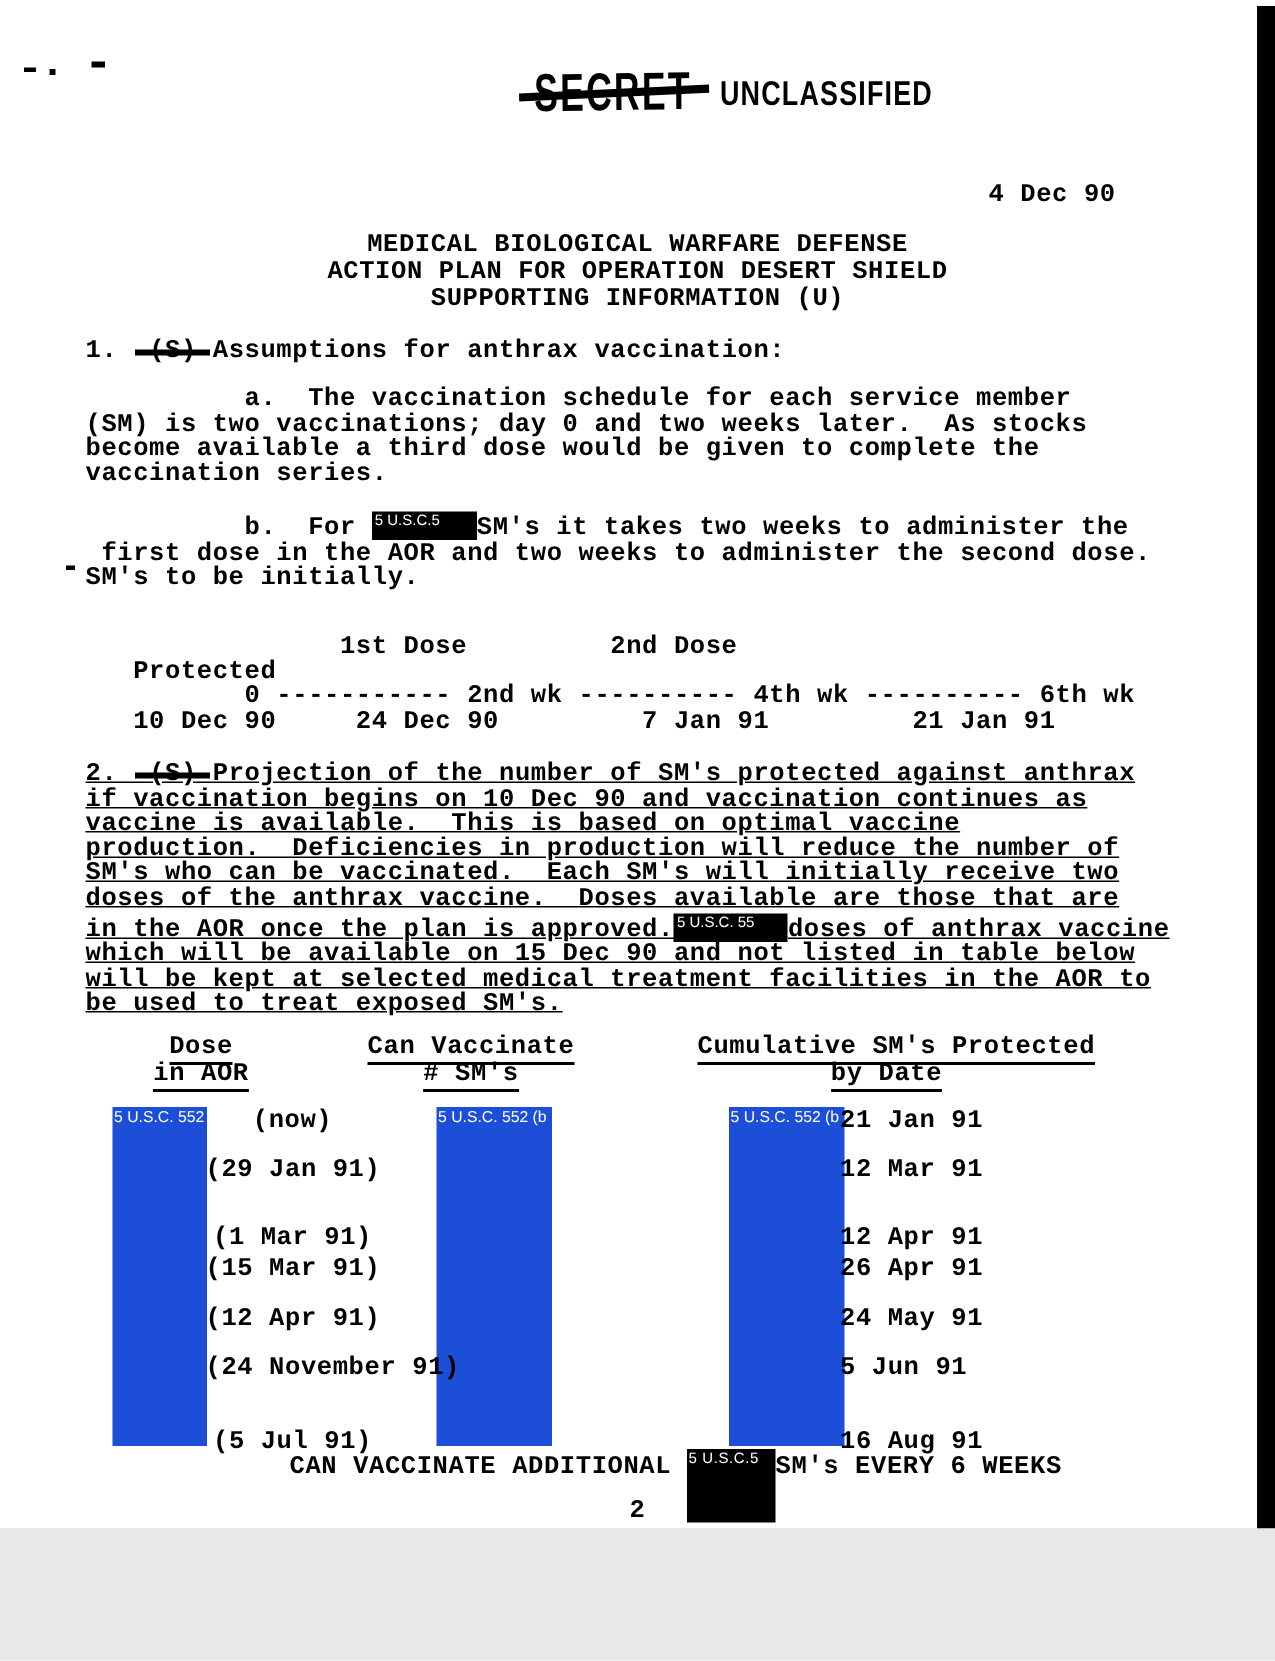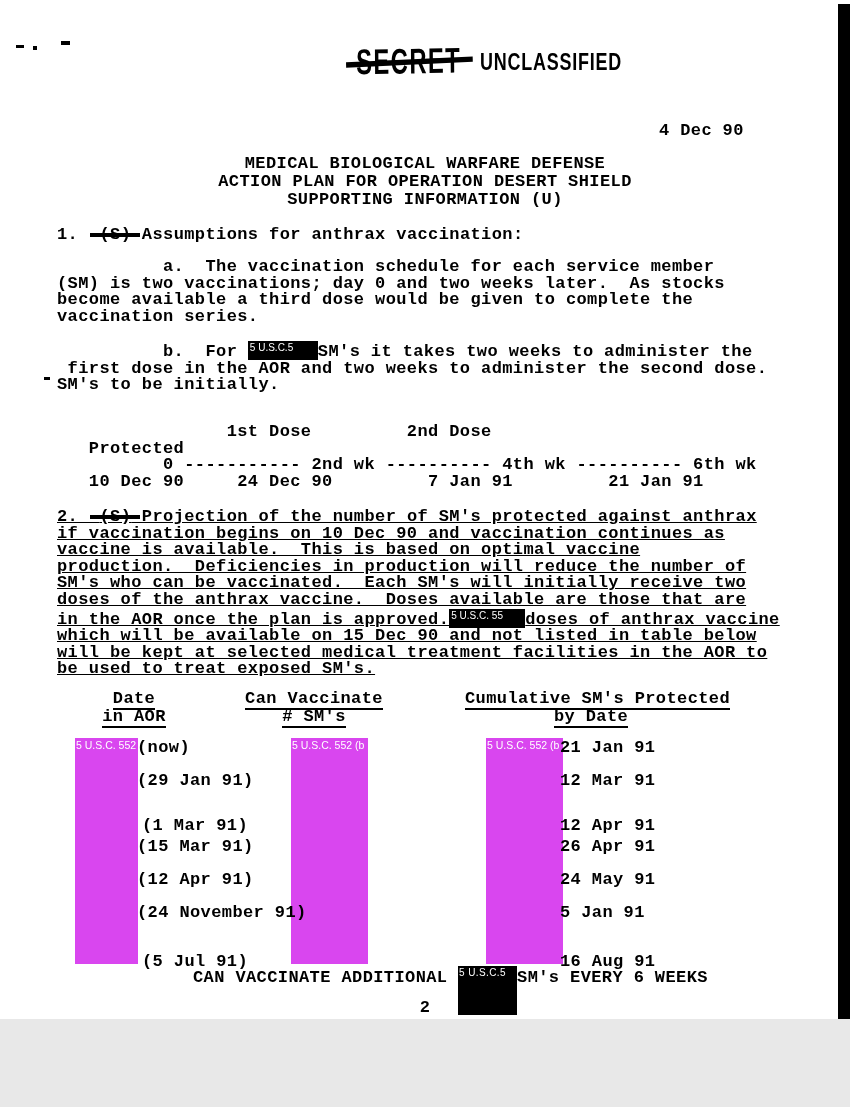--- a/index.html
+++ b/index.html
@@ -27,25 +27,25 @@
   .redact{display:inline-block;background:#000;color:#fff;font:10px/12px "Liberation Sans",sans-serif;
      letter-spacing:0;padding:1px 2px;min-width:60px;height:17px;vertical-align:-4px;
      white-space:nowrap;overflow:hidden;text-align:left;}
   .redact-tall{display:inline-block;background:#000;color:#fff;font:10px/12px "Liberation Sans",sans-serif;
      width:57px;height:48px;vertical-align:-33px;padding:1px 1px 0 1px;white-space:nowrap;overflow:hidden;}
   
   .thead{position:absolute;text-align:center;}
   .thead .line{line-height:17.5px;}
   .u{border-bottom:2px solid #000;padding-bottom:0px;}
   .tbody{position:absolute;top:738px;left:0;width:850px;height:280px;}
-  .tbar{position:absolute;top:0;height:225px;background:#d946ef;color:#fff;
+  .tbar{position:absolute;top:0;height:225px;background:#1d4ed8;color:#fff;
      font:10.5px/13px "Liberation Sans",sans-serif;padding:1px 0 0 1px;overflow:hidden;white-space:nowrap;}
   .trow{position:absolute;left:0;width:850px;height:20px;}
   .trow .c1{position:absolute;left:137px;width:116px;text-align:center;}
-  .trow.first .c1{text-align:left;font-family:Liberation Mono, monospace;}
+  .trow.first .c1{text-align:center;font-family:Liberation Mono, monospace;}
   .trow .c4{position:absolute;left:560px;width:137px;text-align:left;}
   .footnote{position:absolute;top:966px;left:193px;}
   .pagenum{position:absolute;top:1000px;left:0;width:850px;text-align:center;}
   
   .right-bar{position:absolute;top:4px;left:838px;width:12px;height:1103px;background:#000;}
   .bottom-bar{position:absolute;top:1085px;left:0;width:850px;height:16px;background:#000;}
   .speck{position:absolute;background:#000;}
 </style>
 </head>
 <body>
@@ -99,21 +99,21 @@
     <div class="line">production.  Deficiencies in production will reduce the number of</div>
     <div class="line">SM's who can be vaccinated.  Each SM's will initially receive two</div>
     <div class="line">doses of the anthrax vaccine.  Doses available are those that are</div>
     <div class="line"><span>in the AOR once the plan is approved.</span><span class="redact" style="min-width:72px;">5 U.S.C. 55</span><span>doses of anthrax vaccine</span></div>
     <div class="line">which will be available on 15 Dec 90 and not listed in table below</div>
     <div class="line">will be kept at selected medical treatment facilities in the AOR to</div>
     <div class="line">be used to treat exposed SM's.</div>
   </div>
 
   <div class="thead" style="top:690px;left:96px;width:76px;">
-    <div class="line"><span class="u">Date</span></div>
+    <div class="line"><span class="u">Dose</span></div>
     <div class="line"><span class="u">in AOR</span></div>
   </div>
   <div class="thead" style="top:690px;left:243px;width:142px;">
     <div class="line"><span class="u">Can Vaccinate</span></div>
     <div class="line"><span class="u"># SM's</span></div>
   </div>
   <div class="thead" style="top:690px;left:465px;width:252px;">
     <div class="line"><span class="u">Cumulative SM's Protected</span></div>
     <div class="line"><span class="u">by Date</span></div>
   </div>
@@ -138,21 +138,21 @@
     <div class="trow" style="top:101px;">
       <span class="line c1">(15 Mar 91)</span>
       <span class="line c4">26 Apr 91</span>
     </div>
     <div class="trow" style="top:134px;">
       <span class="line c1">(12 Apr 91)</span>
       <span class="line c4">24 May 91</span>
     </div>
     <div class="trow" style="top:167px;">
       <span class="line c1">(24 November 91)</span>
-      <span class="line c4">5 Jan 91</span>
+      <span class="line c4">5 Jun 91</span>
     </div>
     <div class="trow" style="top:216px;">
       <span class="line c1">(5 Jul 91)</span>
       <span class="line c4">16 Aug 91</span>
     </div>
   </div>
 
   <div class="footnote line"><span>CAN VACCINATE ADDITIONAL </span><span class="redact-tall">5 U.S.C.5</span><span>SM's EVERY 6 WEEKS</span></div>
 
   <div class="pagenum line">2</div>

